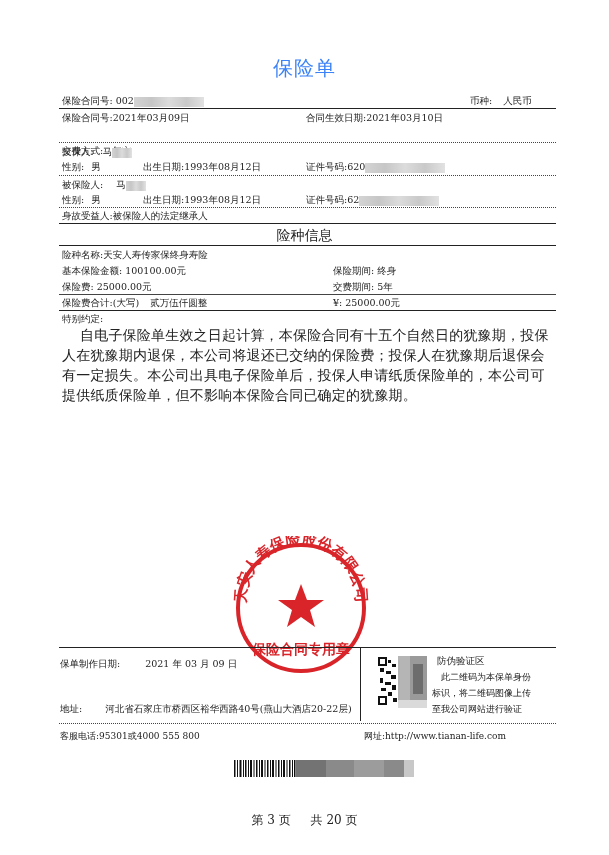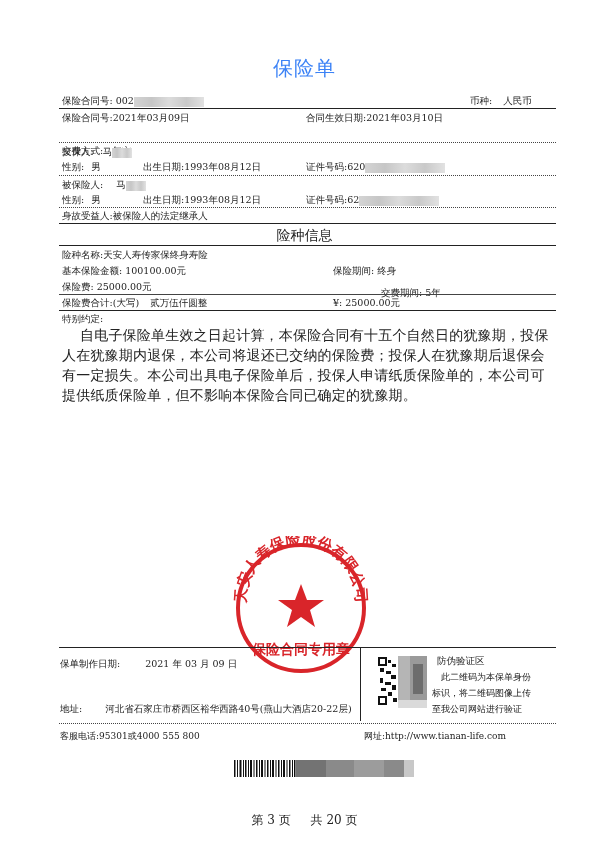--- a/index.html
+++ b/index.html
@@ -99,21 +99,21 @@
   <span>100100.00元</span>
 </div>
 <div class="abs t" style="left:333px;top:265px;">
   <span>保险期间:</span>
   <span>终身</span>
 </div>
 <div class="abs t" style="left:62px;top:281px;">
   <span>保险费:</span>
   <span>25000.00元</span>
 </div>
-<div class="abs t" style="left:333px;top:287px;margin-left:48px;">
+<div class="abs t" style="left:333px;top:281px;">
   <span>交费期间:</span>
   <span>5年</span>
 </div>
 <div class="line thin" style="top:294px;"></div>
 <div class="abs t" style="left:62px;top:297px;">
   <span>保险费合计:(大写)</span>
   <span style="margin-left:8px;">贰万伍仟圆整</span>
 </div>
 <div class="abs t" style="left:333px;top:297px;">¥: 25000.00元</div>
 <div class="line solid" style="top:310px;"></div>

